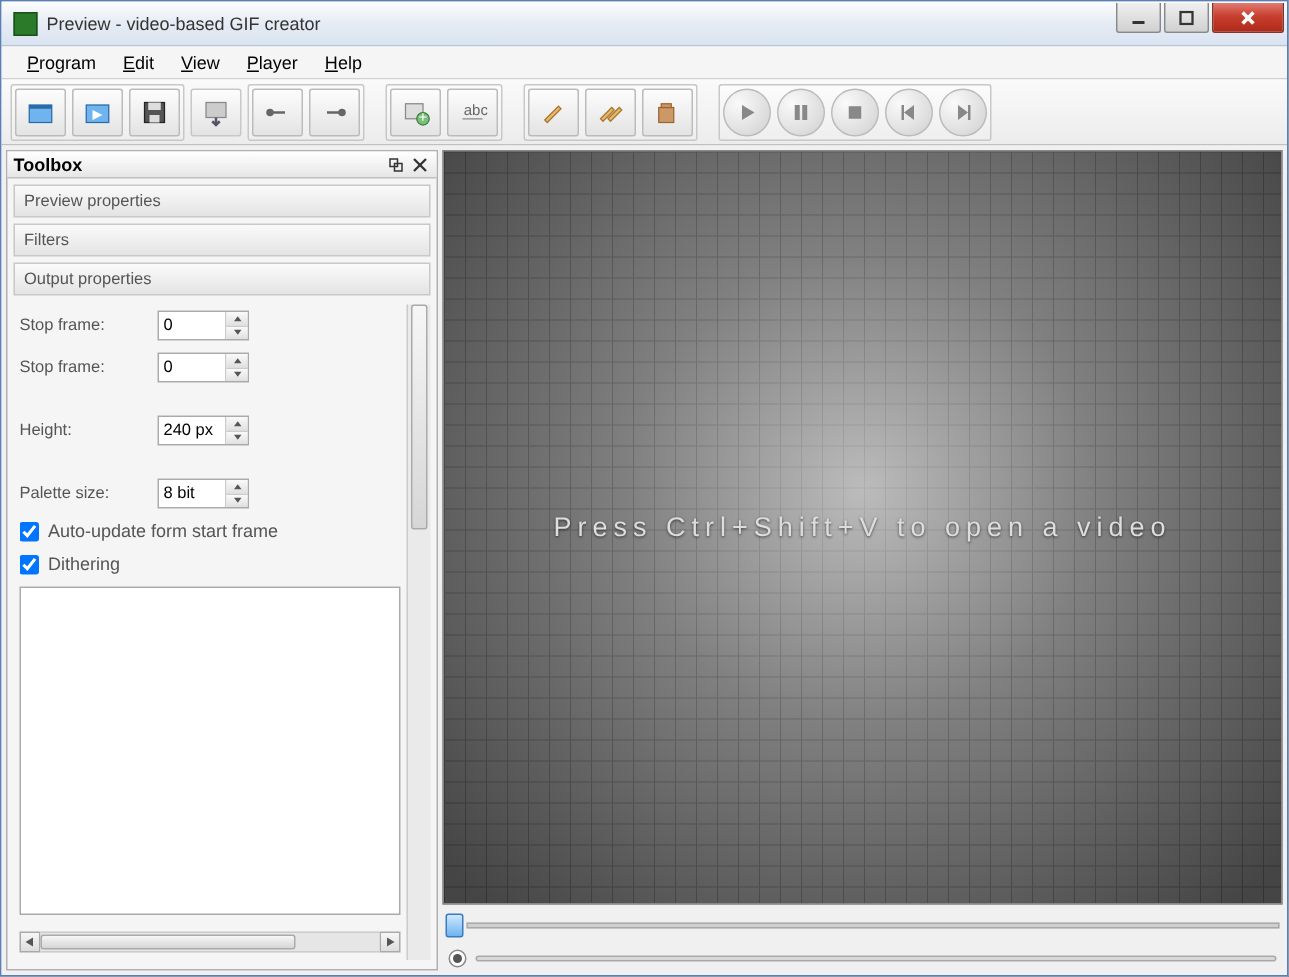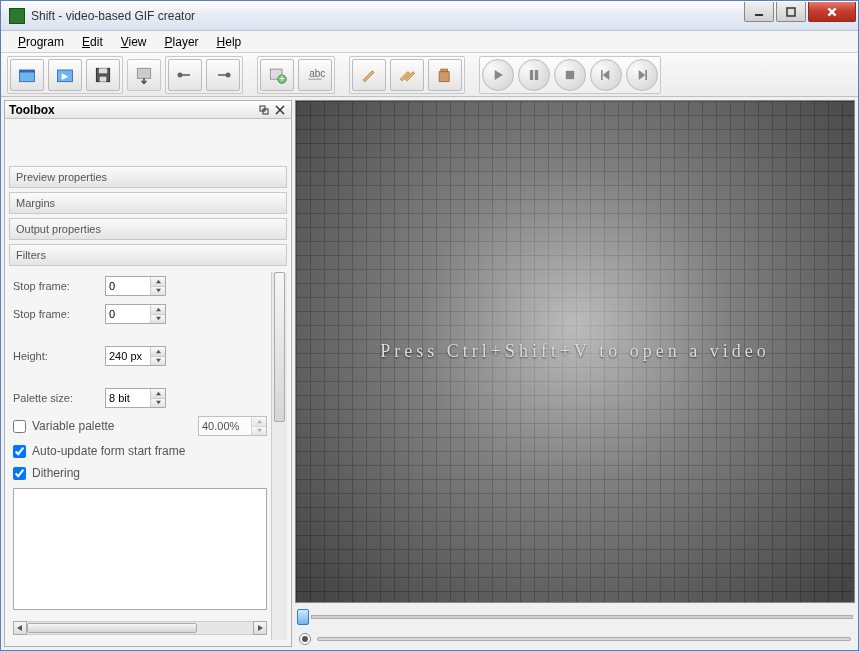--- a/index.html
+++ b/index.html
@@ -28,21 +28,21 @@
 .tb-group.circ .tb-btn { width:32px; height:32px; border-radius:50%; background:radial-gradient(circle at 30% 30%,#fafafa,#d0d0d0);}
 .sep { width:6px; }
 
 
 .main { display:flex; height: calc(651px - 30px - 22px - 44px - 2px); padding:3px; gap:3px; background:#f0f0f0;}
 .toolbox { width:288px; border:1px solid #b0b0b0; background:#f5f5f5; display:flex; flex-direction:column; }
 .tbx-header { height:18px; background:linear-gradient(#fff,#e6e6e6); border-bottom:1px solid #c0c0c0; display:flex; align-items:center; padding:0 4px; font-weight:bold; font-size:11px;}
 .tbx-header .spacer{flex:1;}
 .tbx-header .hbtn{width:14px;height:14px;display:flex;align-items:center;justify-content:center;margin-left:2px;}
 
-.tbx-body { flex:1; overflow:hidden; padding:4px; display:flex; flex-direction:column; gap:4px;margin-top:43px;}
+.tbx-body { flex:1; overflow:hidden; padding:4px; display:flex; flex-direction:column; gap:4px;}
 .section-head { background:linear-gradient(#fafafa,#e4e4e4); border:1px solid #c8c8c8; padding:4px 6px; color:#555; font-size:11px;}
 .output-panel { flex:1; border:none; position:relative; display:flex;}
 .output-inner { flex:1; padding:6px 4px; display:flex; flex-direction:column; gap:8px;}
 .scroll-track { width:16px; background:#eaeaea; border-left:1px solid #ccc; position:relative; margin:2px 0;}
 .scroll-thumb { position:absolute; left:2px; right:2px; top:0; height:150px; background:linear-gradient(#f6f6f6,#d6d6d6); border:1px solid #aaa; border-radius:2px;}
 
 .row { display:flex; align-items:center; gap:6px; }
 .row label { width:86px; color:#555; font-size:11px; }
 .spin { display:flex; border:1px solid #aaa; background:#fff; height:20px;}
 .spin input { border:none; width:44px; padding:0 3px; font-size:11px; outline:none;}
@@ -63,37 +63,37 @@
 
 .preview { flex:1; display:flex; flex-direction:column; gap:6px;}
 .video-area { flex:1; border:1px solid #888; position:relative; background:#6a6a6a; overflow:hidden;}
 .video-area .grid { position:absolute; inset:0;
   background-image:
     linear-gradient(#4f4f4f 1px, transparent 1px),
     linear-gradient(90deg,#4f4f4f 1px, transparent 1px);
   background-size:14px 14px;
 }
 .video-area .vignette{position:absolute;inset:0;background:radial-gradient(circle at 50% 45%, rgba(255,255,255,0.55), rgba(255,255,255,0.15) 40%, rgba(0,0,0,0.35) 95%);}
-.video-area .hint{position:absolute;left:0;right:0;top:48%;text-align:center;color:#ddd;font-size:18px;letter-spacing:4px;font-family:Liberation Serif, serif;text-shadow:0 1px 2px rgba(0,0,0,.6);}
+.video-area .hint{position:absolute;left:0;right:0;top:48%;text-align:center;color:#ddd;font-size:18px;letter-spacing:4px;font-family:Liberation Sans, sans-serif;text-shadow:0 1px 2px rgba(0,0,0,.6);}
 
 .slider-row { display:flex; align-items:center; height:16px; padding:0 2px;}
 .slider-row .thumb{width:12px;height:16px;background:linear-gradient(#cfe8ff,#6fb4ef);border:1px solid #3a7bbf;border-radius:2px;}
 .slider-row .track{flex:1;height:4px;background:#d0d0d0;border:1px solid #aaa;margin-left:2px;}
 
 .radio-row { display:flex; align-items:center; height:16px; padding:0 4px; gap:6px;}
 .radio-row .radiodot{width:12px;height:12px;border:1px solid #888;border-radius:50%;background:#fff;display:flex;align-items:center;justify-content:center;}
 .radio-row .radiodot::after{content:"";width:6px;height:6px;border-radius:50%;background:#555;}
 .radio-row .rtrack{flex:1;height:4px;background:#d8d8d8;border:1px solid #aaa;border-radius:2px;}
 </style>
 </head>
 <body>
 
 <div class="titlebar">
   <div class="app-icon"></div>
-  <div class="title">Shift - video-based GIF creator</div>
+  <div class="title">Preview - video-based GIF creator</div>
   <div class="win-btns">
     <div class="win-btn min">
         <svg viewBox="0 0 10 10">
           <line x1="1" y1="8" x2="9" y2="8" stroke="#333" stroke-width="2"></line>
         </svg>
       </div>
     <div class="win-btn max">
         <svg viewBox="0 0 10 10">
           <rect x="1" y="1" width="8" height="8" fill="none" stroke="#333" stroke-width="1.5"></rect>
         </svg>
@@ -240,23 +240,22 @@
         </span>
       <span class="hbtn">
           <svg width="10" height="10" viewBox="0 0 10 10">
             <line x1="1" y1="1" x2="9" y2="9" stroke="#333" stroke-width="1.5"></line>
             <line x1="9" y1="1" x2="1" y2="9" stroke="#333" stroke-width="1.5"></line>
           </svg>
         </span>
     </div>
     <div class="tbx-body">
       <div class="section-head">Preview properties</div>
-      <div class="section-head">Margins</div>
+      <div class="section-head">Filters</div>
       <div class="section-head">Output properties</div>
-      <div class="section-head">Filters</div>
 
       <div class="output-panel">
         <div class="output-inner">
           <div class="row">
             <label>Stop frame:</label>
             <div class="spin">
                 <input value="0" style="">
                 <div class="arrows">
                   <div>
                     <svg viewBox="0 0 8 6">
@@ -315,42 +314,20 @@
                 <input value="8 bit" style="">
                 <div class="arrows">
                   <div>
                     <svg viewBox="0 0 8 6">
                       <polygon points="4,1 7,5 1,5" fill="#555"></polygon>
                     </svg>
                   </div>
                   <div>
                     <svg viewBox="0 0 8 6">
                       <polygon points="1,1 7,1 4,5" fill="#555"></polygon>
-                    </svg>
-                  </div>
-                </div>
-              </div>
-          </div>
-          <div class="row">
-            <div class="check">
-                <input type="checkbox" style="">
-                <span>Variable palette</span>
-              </div>
-            <div style="flex:1"></div>
-            <div class="spin" style="opacity:.7;">
-                <input style="width: 52px;" value="40.00%">
-                <div class="arrows">
-                  <div>
-                    <svg viewBox="0 0 8 6">
-                      <polygon points="4,1 7,5 1,5" fill="#999"></polygon>
-                    </svg>
-                  </div>
-                  <div>
-                    <svg viewBox="0 0 8 6">
-                      <polygon points="1,1 7,1 4,5" fill="#999"></polygon>
                     </svg>
                   </div>
                 </div>
               </div>
           </div>
           <div class="check">
               <input type="checkbox" checked="" style="">
               <span>Auto-update form start frame</span>
             </div>
           <div class="check">

